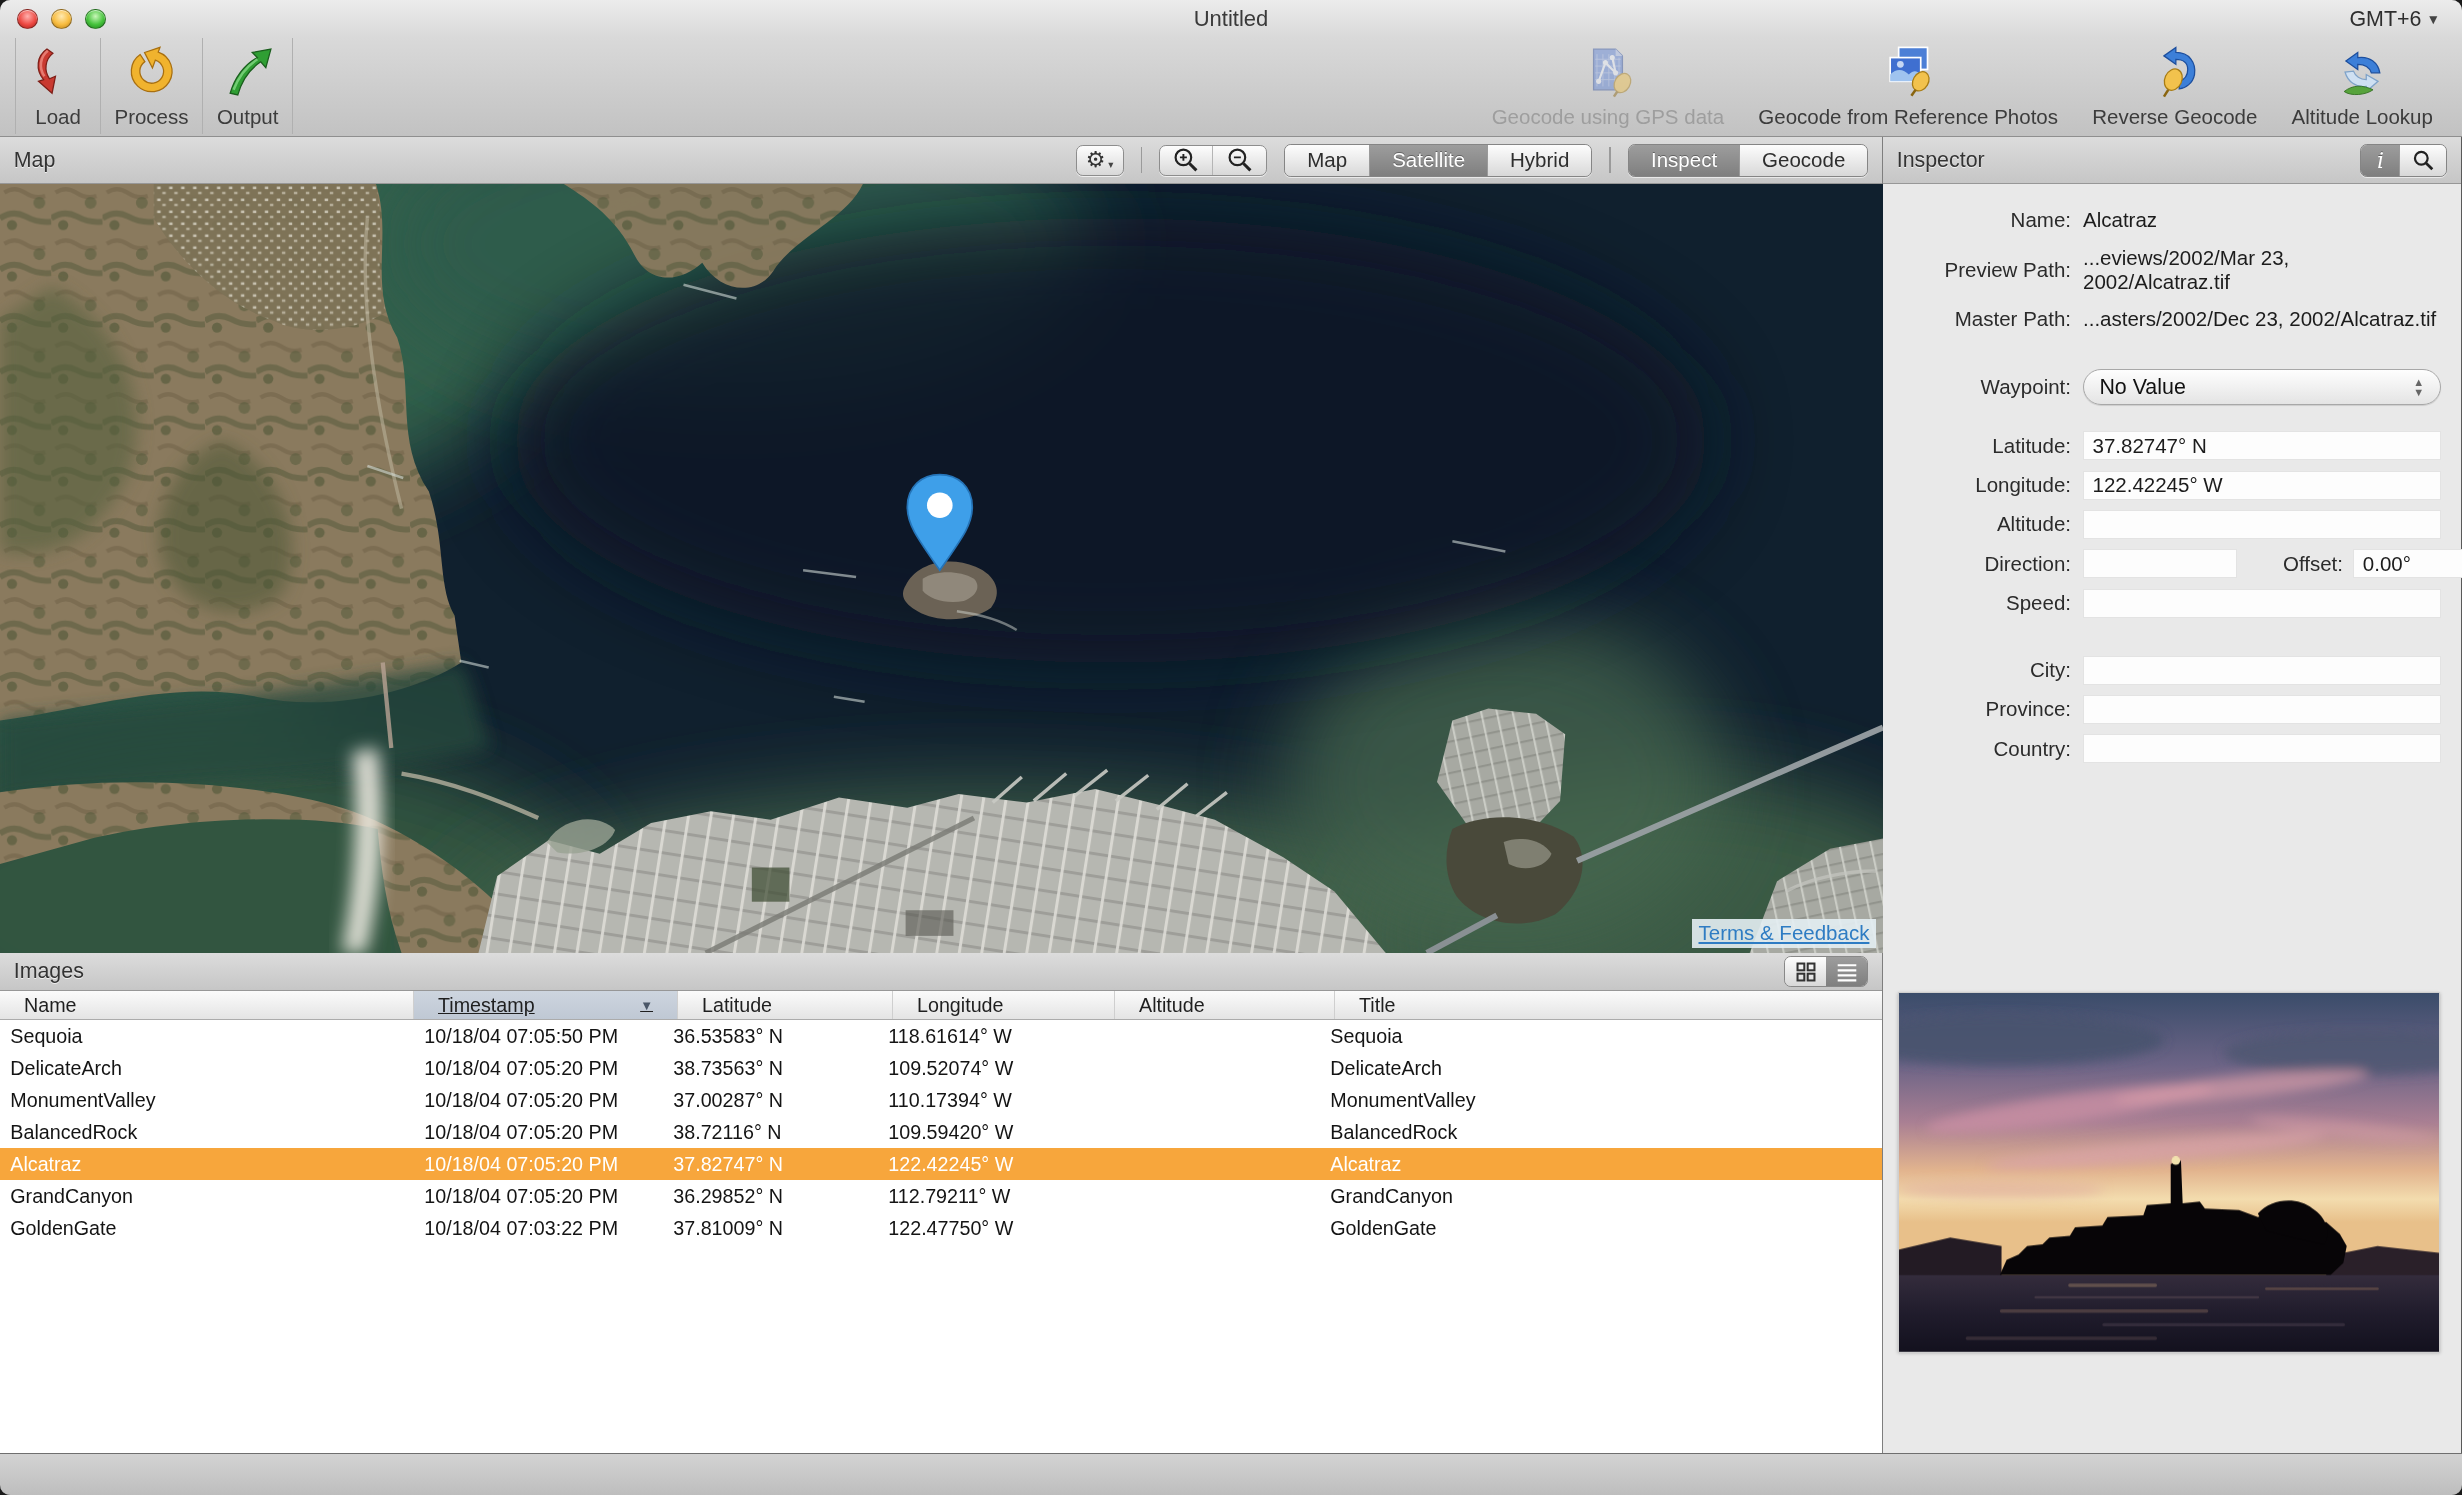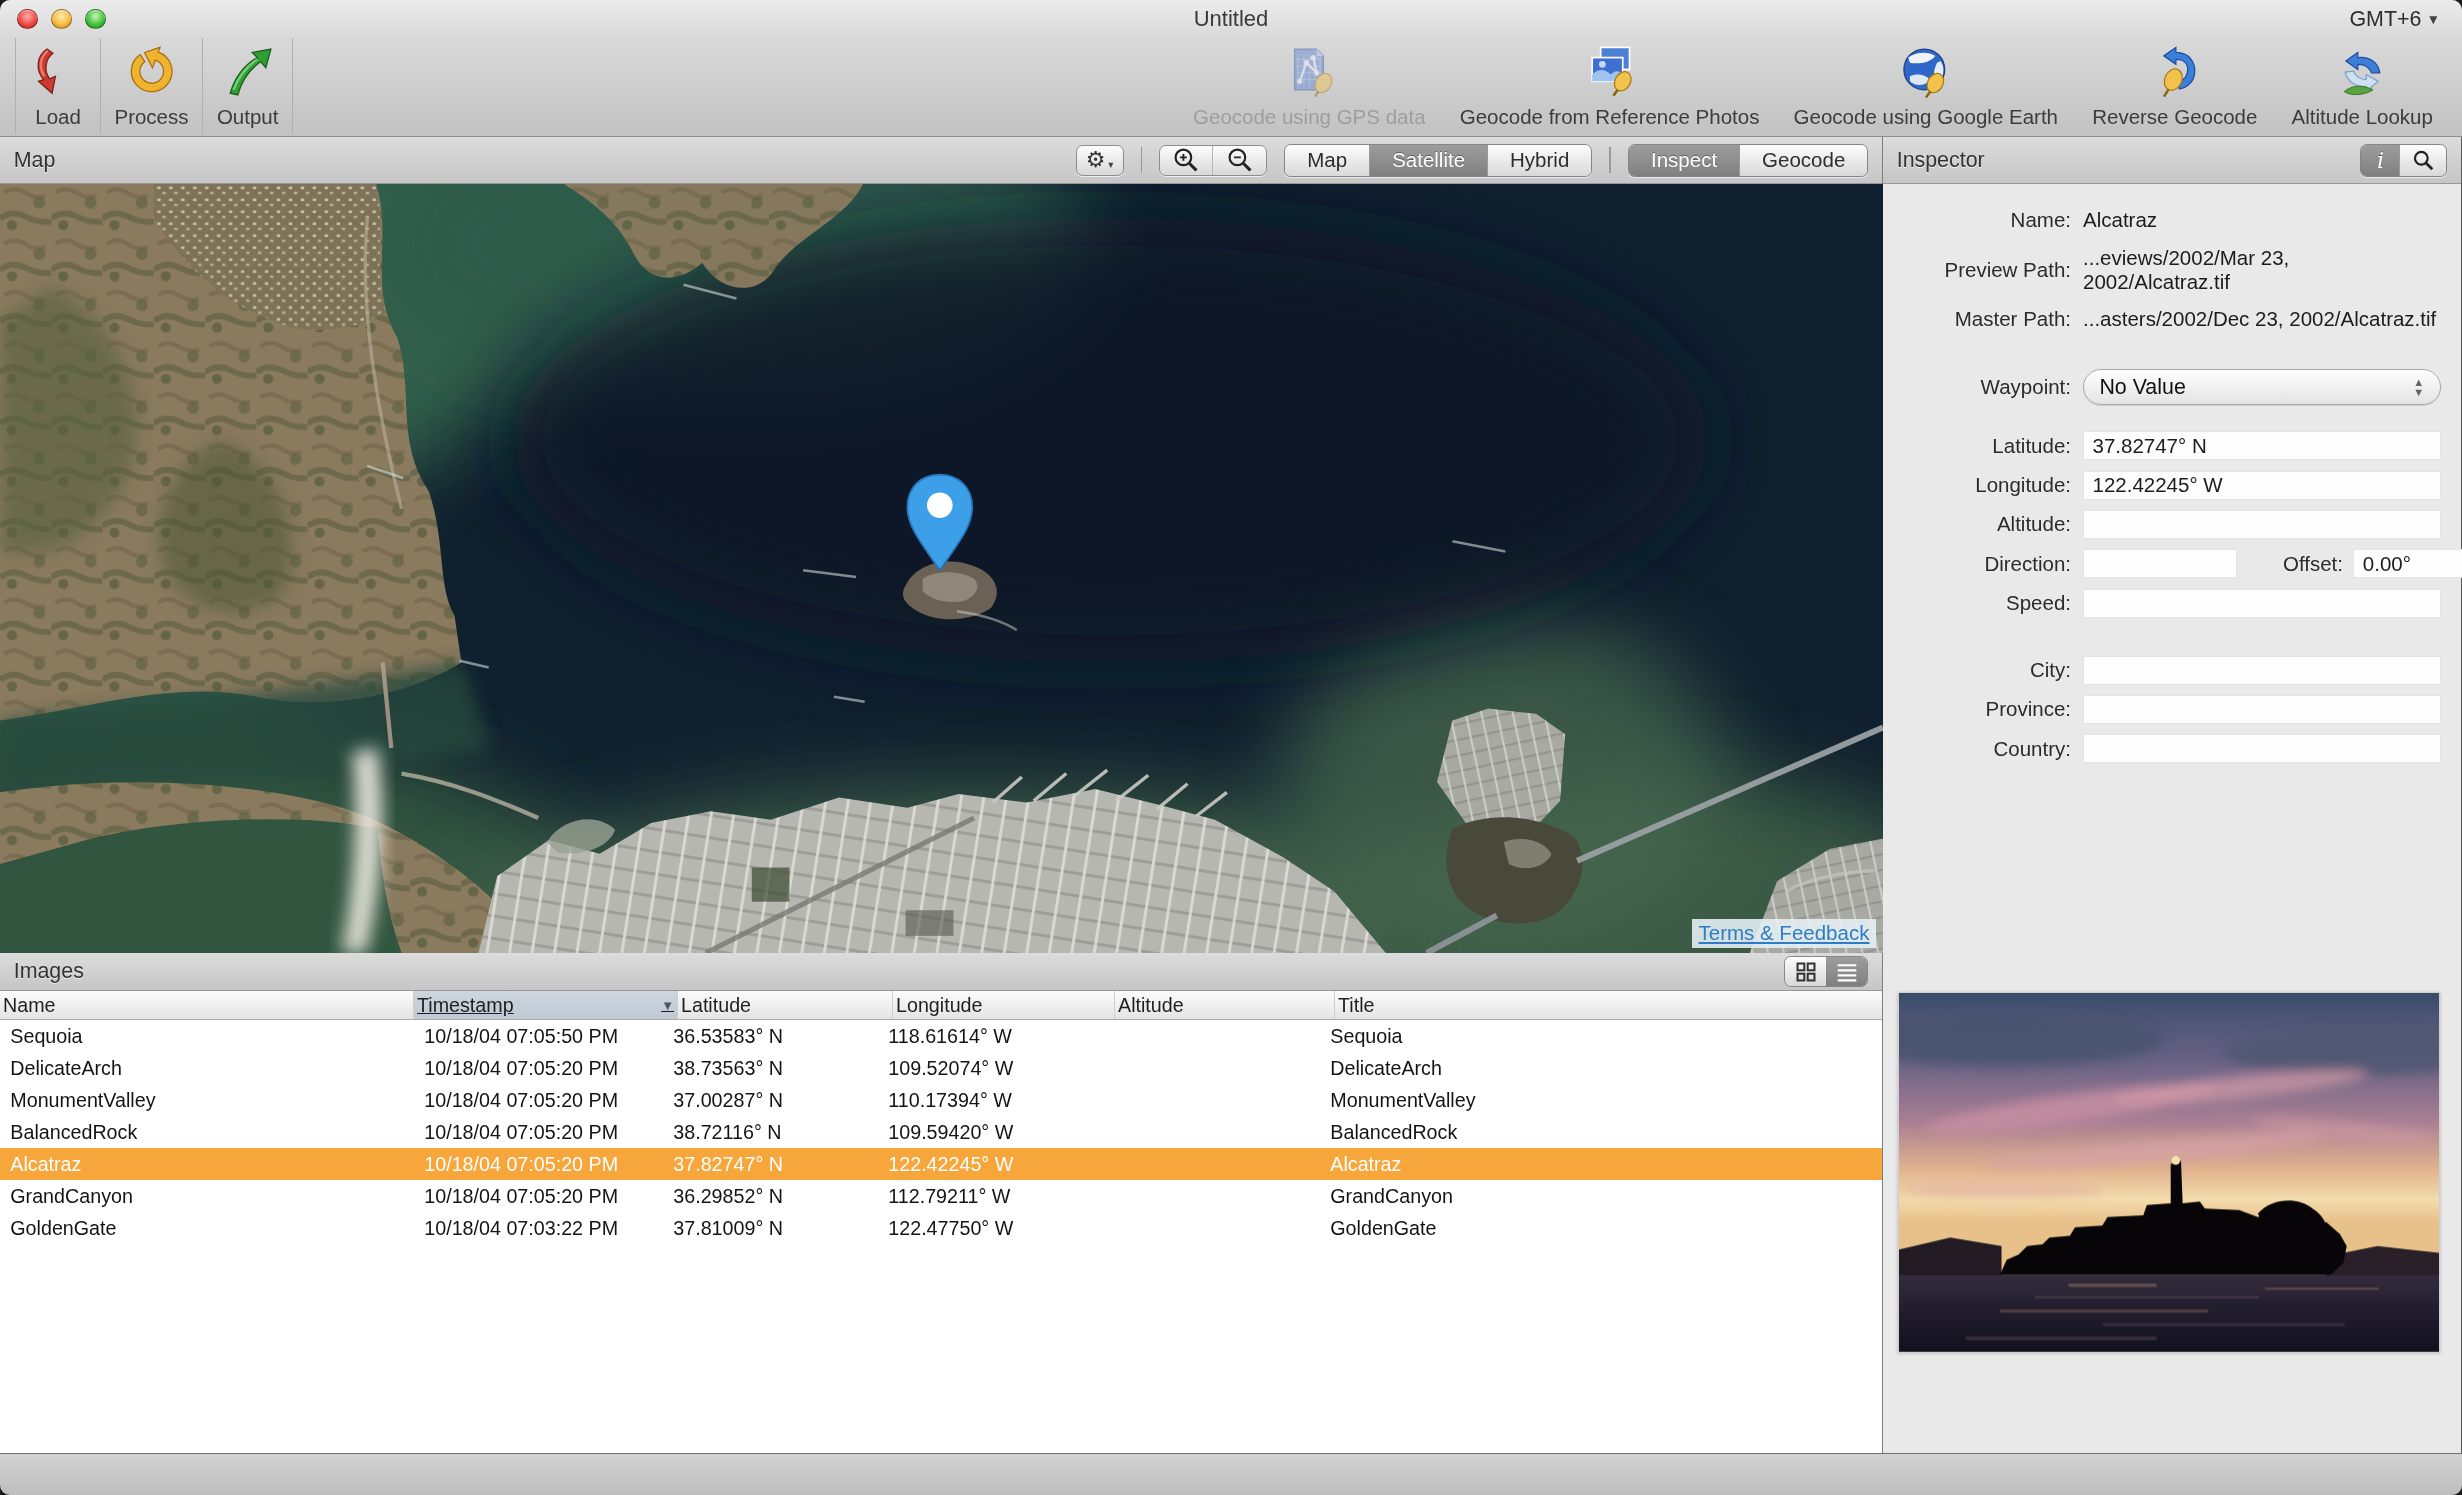--- a/index.html
+++ b/index.html
@@ -70,21 +70,21 @@
                 padding:1.7px 6.8px 3.4px 6.8px; font-size:20.5px; }
   .terms-chip span { color:#2e7cc3; text-decoration:underline; }
 
   
   .images-toggle { margin-left:auto; display:flex; border:0.9px solid #888; border-radius:6.8px; overflow:hidden; }
   .images-toggle .t { width:41px; height:29px; display:flex; align-items:center; justify-content:center;
                       background:linear-gradient(#fdfdfd,#d8d8d8); }
   .images-toggle .t.sel { background:linear-gradient(#9d9d9d,#7f7f7f); }
   .thead { display:flex; height:29px; background:linear-gradient(#fbfbfb,#e4e4e4); border-bottom:0.9px solid #ababab;
            font-size:19.7px; color:#1f1f1f; }
-  .th { display:flex; align-items:center; padding:0 3px; border-right:0.9px solid #cfcfcf; position:relative; }
+  .th { display:flex; align-items:center; padding:0 24px; border-right:0.9px solid #cfcfcf; position:relative; }
   .th.sorted { background:linear-gradient(var(--ts-head,#d2d9e2),#bfc8d4); }
   .th .sort { margin-left:auto; font-size:13px; color:#4a5668; }
   .tbody { flex:1; background:#fff; overflow:hidden; font-size:19.7px; color:#141414; }
   .trow { display:flex; height:32px; align-items:center; }
   .trow.selected { background:var(--sel-orange,#F7A63C); color:#fff; }
   .td { padding:0 10.3px; white-space:nowrap; overflow:hidden; }
   .c-name { width:414px; } .c-ts { width:249px; } .c-lat { width:215px; }
   .c-lon { width:222px; } .c-alt { width:220px;align-items:center; } .c-title { flex:1; }
   .th.c-name { width:414px;} .th.c-ts{width:264px;text-decoration:underline;} .th.c-lat{width:215px;}
   .th.c-lon{width:222px;} .th.c-alt{width:220px;} .th.c-title{flex:1; border-right:none;}
@@ -188,33 +188,20 @@
           <svg width="56" height="56" viewBox="0 0 66 66">
             <rect x="22" y="4" width="34" height="26" fill="#4c7fd6" stroke="#fff" stroke-width="2"></rect>
             <rect x="12" y="16" width="36" height="28" fill="#3f6fd0" stroke="#fff" stroke-width="2"></rect>
             <path d="M12,36 C20,28 28,30 34,36 C40,30 44,32 48,36 L48,44 L12,44 Z" fill="#9fc3ef"></path>
             <circle cx="24" cy="24" r="4" fill="#e8f1fb" opacity=".8"></circle>
             <ellipse cx="48" cy="44" rx="9" ry="12" fill="#f2c24d" stroke="#a87c14" stroke-width="1.5" transform="rotate(30 48 44)"></ellipse>
             <path d="M42,54 L37,61" stroke="#8a6510" stroke-width="3"></path>
           </svg>
         </div>
         <div class="lbl">Geocode from Reference Photos</div>
-      </div>
-      <div class="tbtn">
-        <div class="ic">
-          <svg width="56" height="56" viewBox="0 0 66 66">
-            <circle cx="31" cy="30" r="24" fill="#2e66c9" stroke="#1d3f85" stroke-width="1.5"></circle>
-            <path d="M12,16 C20,10 34,8 44,14 C38,22 24,24 14,22 Z" fill="#eef3fa"></path>
-            <path d="M50,20 C56,28 54,40 46,48 C40,42 42,30 46,22 Z" fill="#e4ecf7"></path>
-            <path d="M14,38 C22,34 32,36 38,42 C32,50 20,50 14,44 Z" fill="#dce7f5"></path>
-            <ellipse cx="44" cy="46" rx="9" ry="12" fill="#f2c24d" stroke="#a87c14" stroke-width="1.5" transform="rotate(30 44 46)"></ellipse>
-            <path d="M38,56 L33,63" stroke="#8a6510" stroke-width="3"></path>
-          </svg>
-        </div>
-        <div class="lbl">Geocode using Google Earth</div>
       </div>
       <div class="tbtn">
         <div class="ic">
           <svg width="56" height="56" viewBox="0 0 66 66">
             <path d="M20,14 L34,4 L34,10 C50,10 58,22 56,36 C54,46 46,52 38,53 L38,44 C44,42 48,37 48,30 C48,22 42,18 34,18 L34,24 Z" fill="#3c7fd8" stroke="#1d4f9e" stroke-width="1.5"></path>
             <ellipse cx="31" cy="42" rx="10" ry="13" fill="#f2c24d" stroke="#a87c14" stroke-width="1.5" transform="rotate(25 31 42)"></ellipse>
             <path d="M25,54 L20,62" stroke="#8a6510" stroke-width="3"></path>
           </svg>
         </div>
         <div class="lbl">Reverse Geocode</div>

